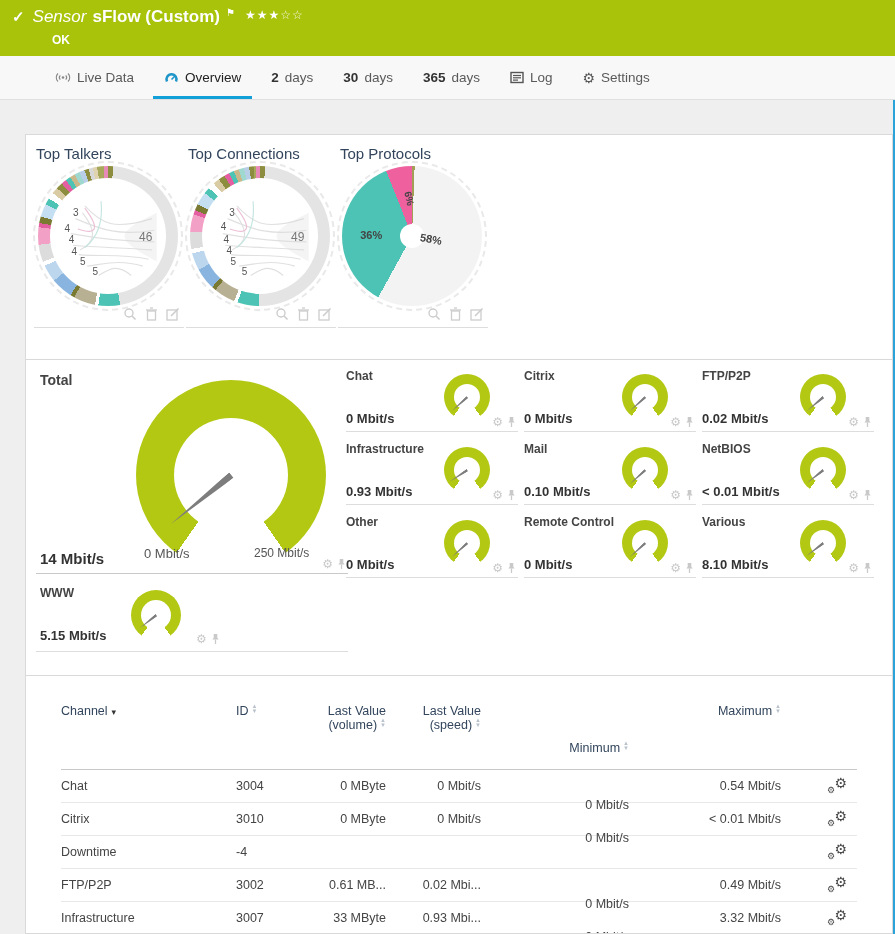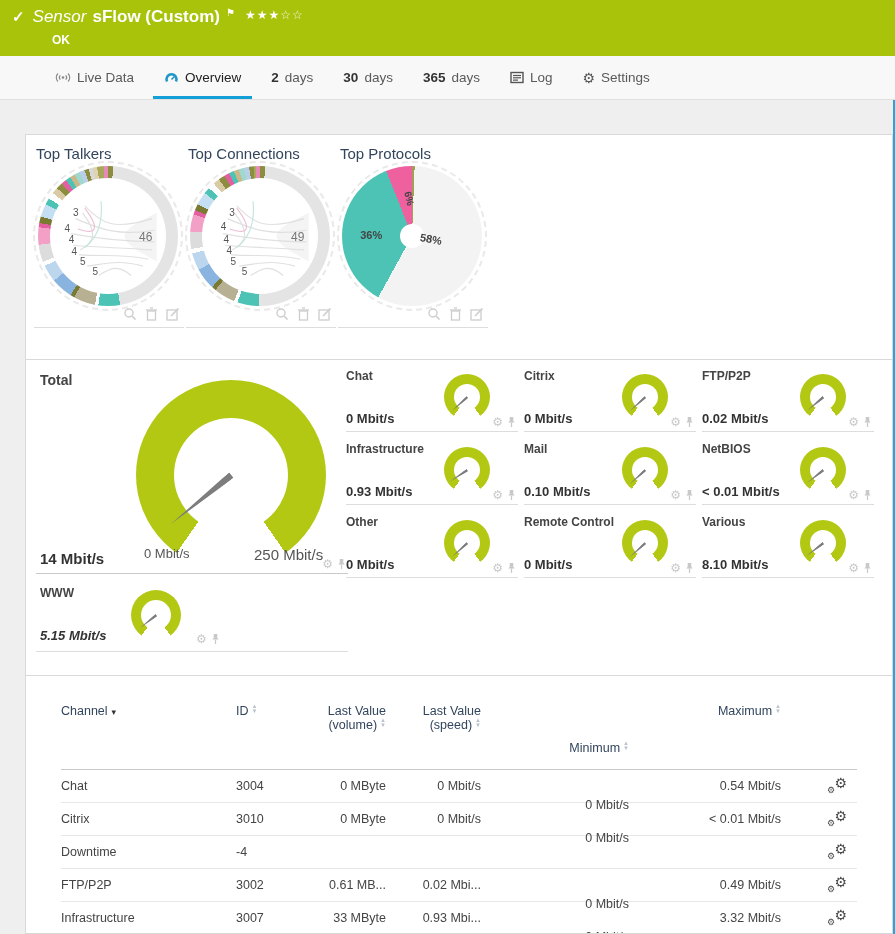--- a/index.html
+++ b/index.html
@@ -59,35 +59,35 @@
            background:conic-gradient(from 145deg, transparent 0 70deg, #b3c813 70deg 360deg); }
   .ghole { position:absolute; border-radius:50%; background:#fff; }
   .needle { position:absolute; background:#7d7d7d; clip-path:polygon(50% 0%, 100% 100%, 0% 100%); }
 
   .total-tile { position:absolute; left:10px; top:6px; width:312px; height:208px; border-bottom:1px solid #c9c9c9; }
   .total-label { font-size:14px; font-weight:bold; color:#444; margin:6px 0 0 4px; }
   .gauge-big { position:absolute; left:100px; top:14px; width:190px; height:190px; }
   .gauge-big .ghole { inset:38px; }
   .gauge-big .needle { left:calc(50% - 3.5px); bottom:50%; width:7px; height:78px; transform-origin:50% 100%; }
   .gmin { position:absolute; left:108px; top:180px; font-size:13px; color:#555; }
-  .gmax { position:absolute; left:218px; top:180px; font-size:15px; color:#555; }
+  .gmax { position:absolute; left:218px; top:180px; font-size:12px; color:#555; }
   .total-value { position:absolute; left:4px; bottom:6px; font-size:15px; font-weight:bold; color:#333; }
   .tile-icons { position:absolute; right:2px; bottom:3px; display:flex; gap:4px; align-items:center; color:#c9c9c9; }
   .tile-icons .gear-sm { font-size:12px; line-height:1; }
   .tile-icons svg { display:block; }
 
   .gtile { position:absolute; width:172px; height:66px; border-bottom:1px solid #ddd; }
   .gtile .glabel { position:absolute; left:0; top:3px; font-size:12px; font-weight:bold; color:#444; }
   .gtile .gval { position:absolute; left:0; bottom:5px; font-size:13px; font-weight:bold; color:#333; }
   .gauge-sm { position:absolute; right:28px; top:8px; width:46px; height:46px; }
   .gauge-sm .ghole { inset:10px; }
   .gauge-sm .needle { left:calc(50% - 1.5px); bottom:50%; width:3px; height:21px; transform-origin:50% 100%; }
   .www-tile { position:absolute; left:10px; top:220px; width:312px; height:72px; border-bottom:1px solid #ddd; }
   .www-tile .glabel { position:absolute; left:4px; top:6px; font-size:12px; font-weight:bold; color:#444; }
-  .www-tile .gval { position:absolute; left:4px; bottom:8px; font-size:13px; font-weight:bold; color:#333;font-style:italic; }
+  .www-tile .gval { position:absolute; left:4px; bottom:8px; font-size:13px; font-weight:bold; color:#333; }
   .www-tile .gauge-sm { right:auto; left:95px; top:10px; width:50px; height:50px; }
   .www-tile .tile-icons { right:auto; left:160px; bottom:6px; }
 
   
   .tbl { padding:0 35px; }
   .trow, .thead { display:flex; align-items:center; }
   .thead { margin-top:28px; padding-bottom:14px; border-bottom:1px solid #c9c9c9;
            font-size:12.5px; font-weight:normal; color:#32455c; align-items:flex-start; }
   .c-ch { width:175px; text-align:left; }
   .c-id { width:62px; text-align:left; }

